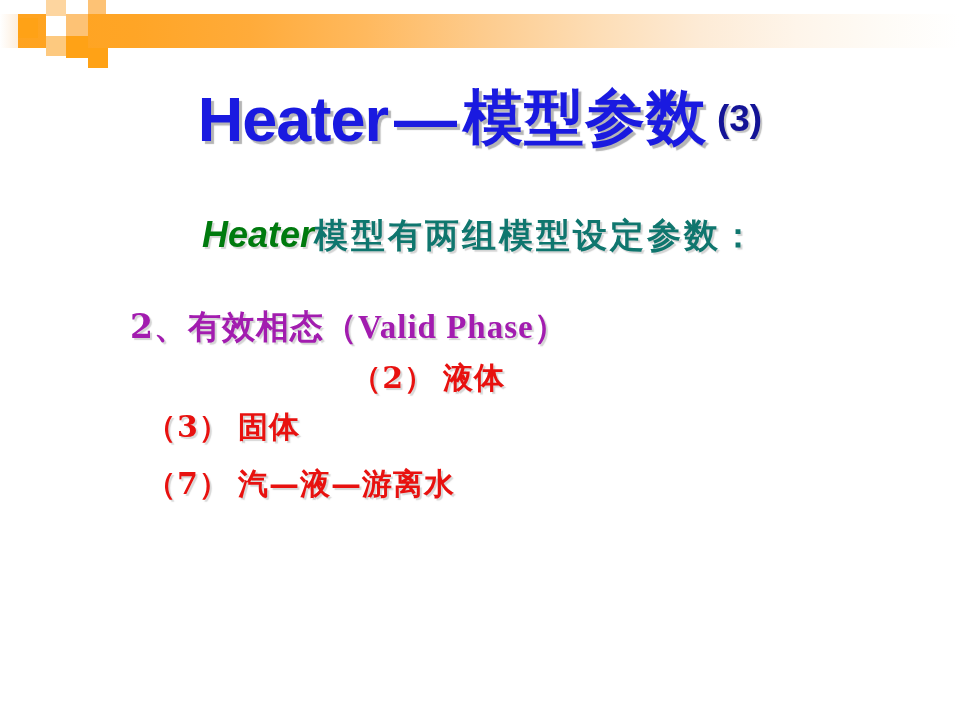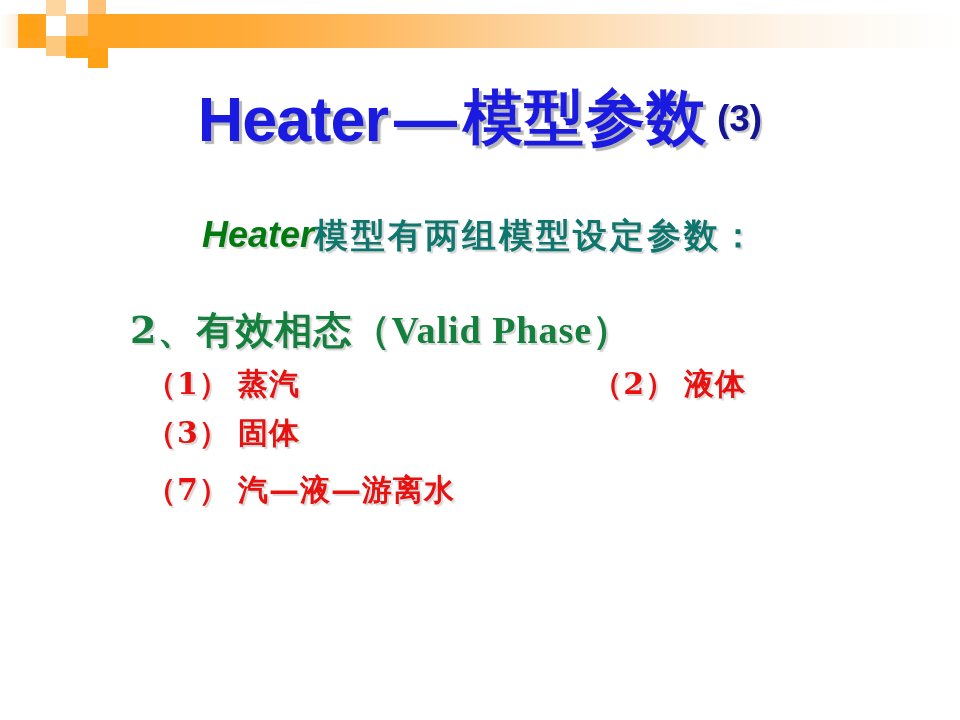--- a/index.html
+++ b/index.html
@@ -137,22 +137,22 @@
   
   .body-block {
     position: absolute;
     left: 130px;
     top: 305px;
     width: 830px;
   }
   .heading-red {
     font-family: "DejaVu Serif", "Liberation Serif", serif;
     font-weight: bold;
-    font-size: 38px;
-    color: #15803d;
+    font-size: 33px;
+    color: #a21caf;
     text-shadow: 2px 2px 1px rgba(170,170,170,0.5);
     white-space: nowrap;
     letter-spacing: 1px;
     margin-bottom: 8px;
   }
   .heading-red .lat {
     font-family: "Liberation Serif", "DejaVu Serif", serif;
   }
   .opt-row {
     display: flex;
@@ -161,21 +161,21 @@
   }
   .opt-cell {
     font-family: "DejaVu Serif", "Liberation Serif", serif;
     font-weight: bold;
     font-size: 30px;
     color: #e8110f;
     text-shadow: 2px 2px 1px rgba(175,175,175,0.5);
     letter-spacing: 1px;
   }
   .opt-left  { width: 455px; padding-left: 16px; }
-  .opt-right { width: 375px; }
+  .opt-right { width: 375px; text-align: right; }
   .opt-num { margin-right: 8px; }
 </style>
 </head>
 <body>
 
 <div class="slide">
 
   <div class="banner-wrap">
     <div class="banner-bar"></div>
     <div class="sq sq-i"></div>
@@ -197,23 +197,20 @@
     <span class="subtitle-en">Heater</span><span class="subtitle-cn">模型有两组模型设定参数：</span>
   </div>
 
   <div class="body-block">
 
     <div class="heading-red">
       <span>2、</span><span>有效相态</span><span>（</span><span class="lat">Valid Phase</span><span>）</span>
     </div>
 
     <div class="opt-row">
-      <div class="opt-cell opt-left">
-        <span class="opt-num">（1）</span><span>蒸汽</span>
-      </div>
       <div class="opt-cell opt-right">
         <span class="opt-num">（2）</span><span>液体</span>
       </div>
     </div>
 
     <div class="opt-row">
       <div class="opt-cell opt-left">
         <span class="opt-num">（3）</span><span>固体</span>
       </div>
     </div>

